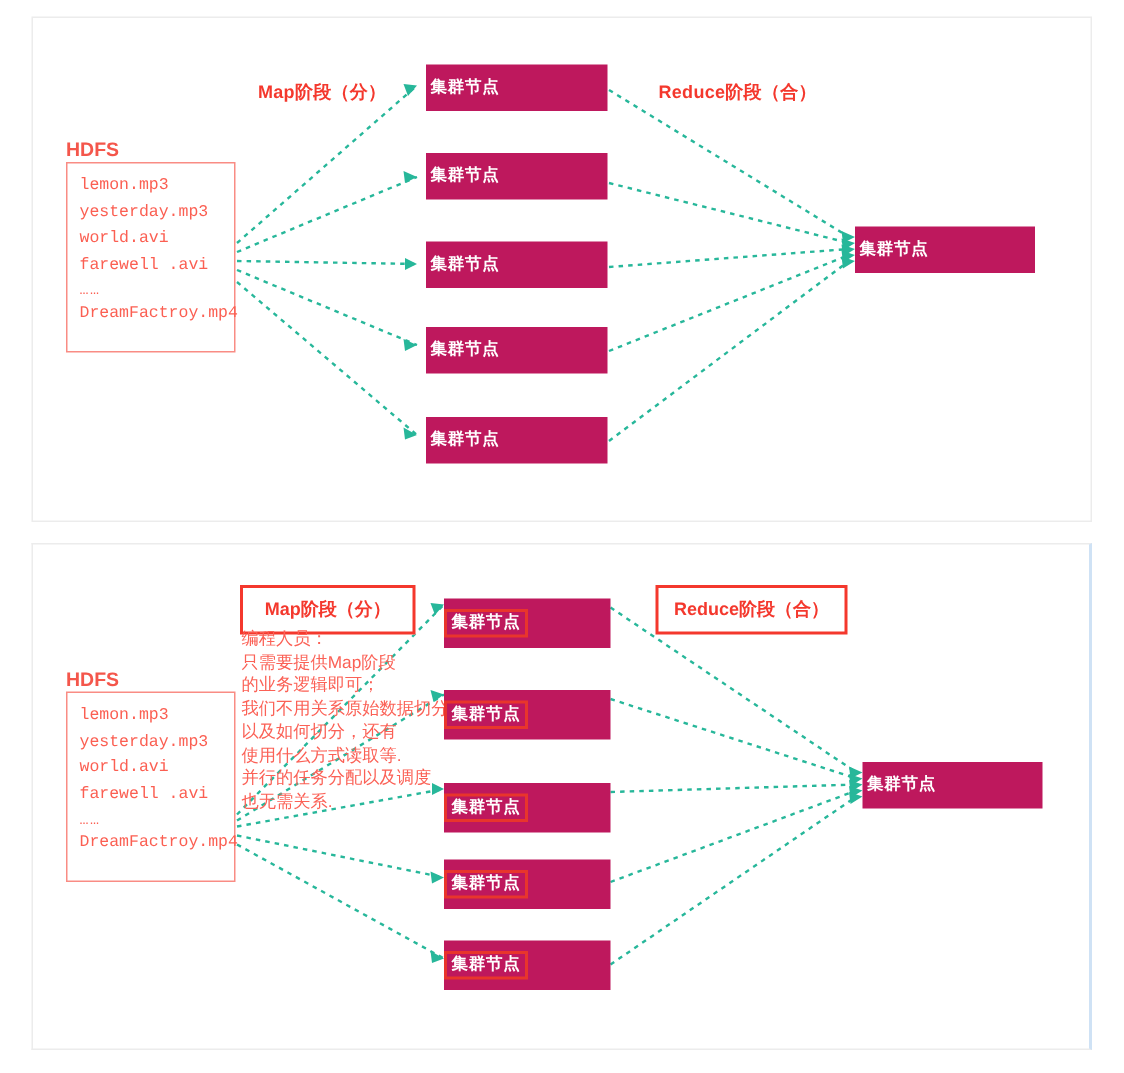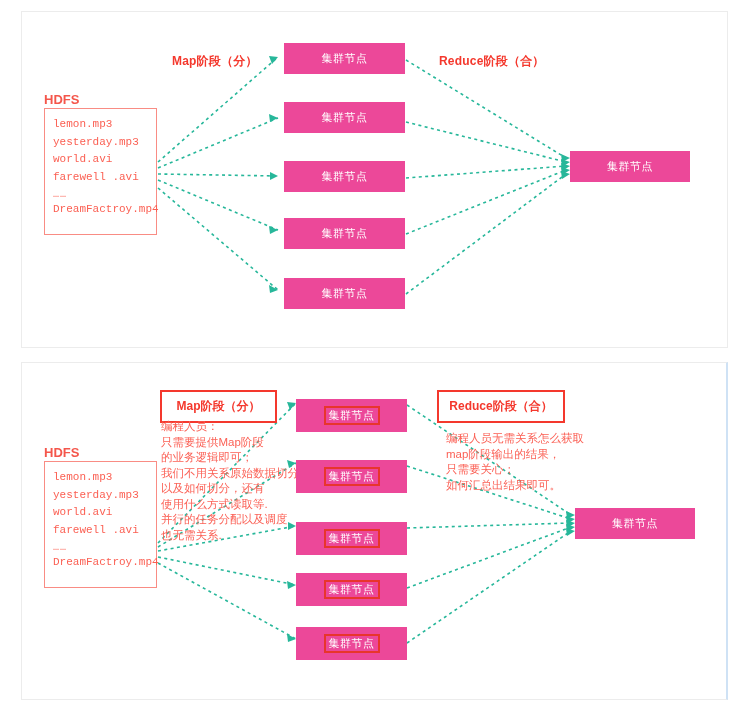--- a/index.html
+++ b/index.html
@@ -19,28 +19,27 @@
   }
   #panel-top{left:21px;top:11px;width:707px;height:337px;}
   #panel-bottom{left:21px;top:362px;width:707px;height:338px;border-right:2px solid #cfe2f5;}
 
   
   .layer{position:absolute;left:0;top:0;width:100%;height:100%;}
 
   
   .node{
     position:absolute;
-    background:#ec4899;
+    background:#be185d;
     color:#ffffff;
     font-size:11px;
-    font-weight:normal;
+    font-weight:bold;
     letter-spacing:.5px;
     display:flex;
     align-items:center;
-    justify-content:center;
     box-sizing:border-box;
   }
   .node-label{
     display:inline-block;
     padding:1px 3px;
     line-height:1.1;
   }
   .node.outlined .node-label{
     border:2px solid #e8352c;
   }
@@ -216,24 +215,20 @@
       </div>
 
       <div class="annot" style="left:139px;top:56px;">编程人员：
 只需要提供Map阶段
 的业务逻辑即可；
 我们不用关系原始数据切分几块，
 以及如何切分，还有
 使用什么方式读取等.
 并行的任务分配以及调度
 也无需关系.</div>
-      <div class="annot" style="left:424px;top:68px;">编程人员无需关系怎么获取
-map阶段输出的结果，
-只需要关心；
-如何汇总出结果即可。</div>
 
       <div class="node outlined" style="left:274px;top:36px;width:111px;height:33px;">
         <span class="node-label">集群节点</span>
       </div>
       <div class="node outlined" style="left:274px;top:97px;width:111px;height:33px;">
         <span class="node-label">集群节点</span>
       </div>
       <div class="node outlined" style="left:274px;top:159px;width:111px;height:33px;">
         <span class="node-label">集群节点</span>
       </div>

